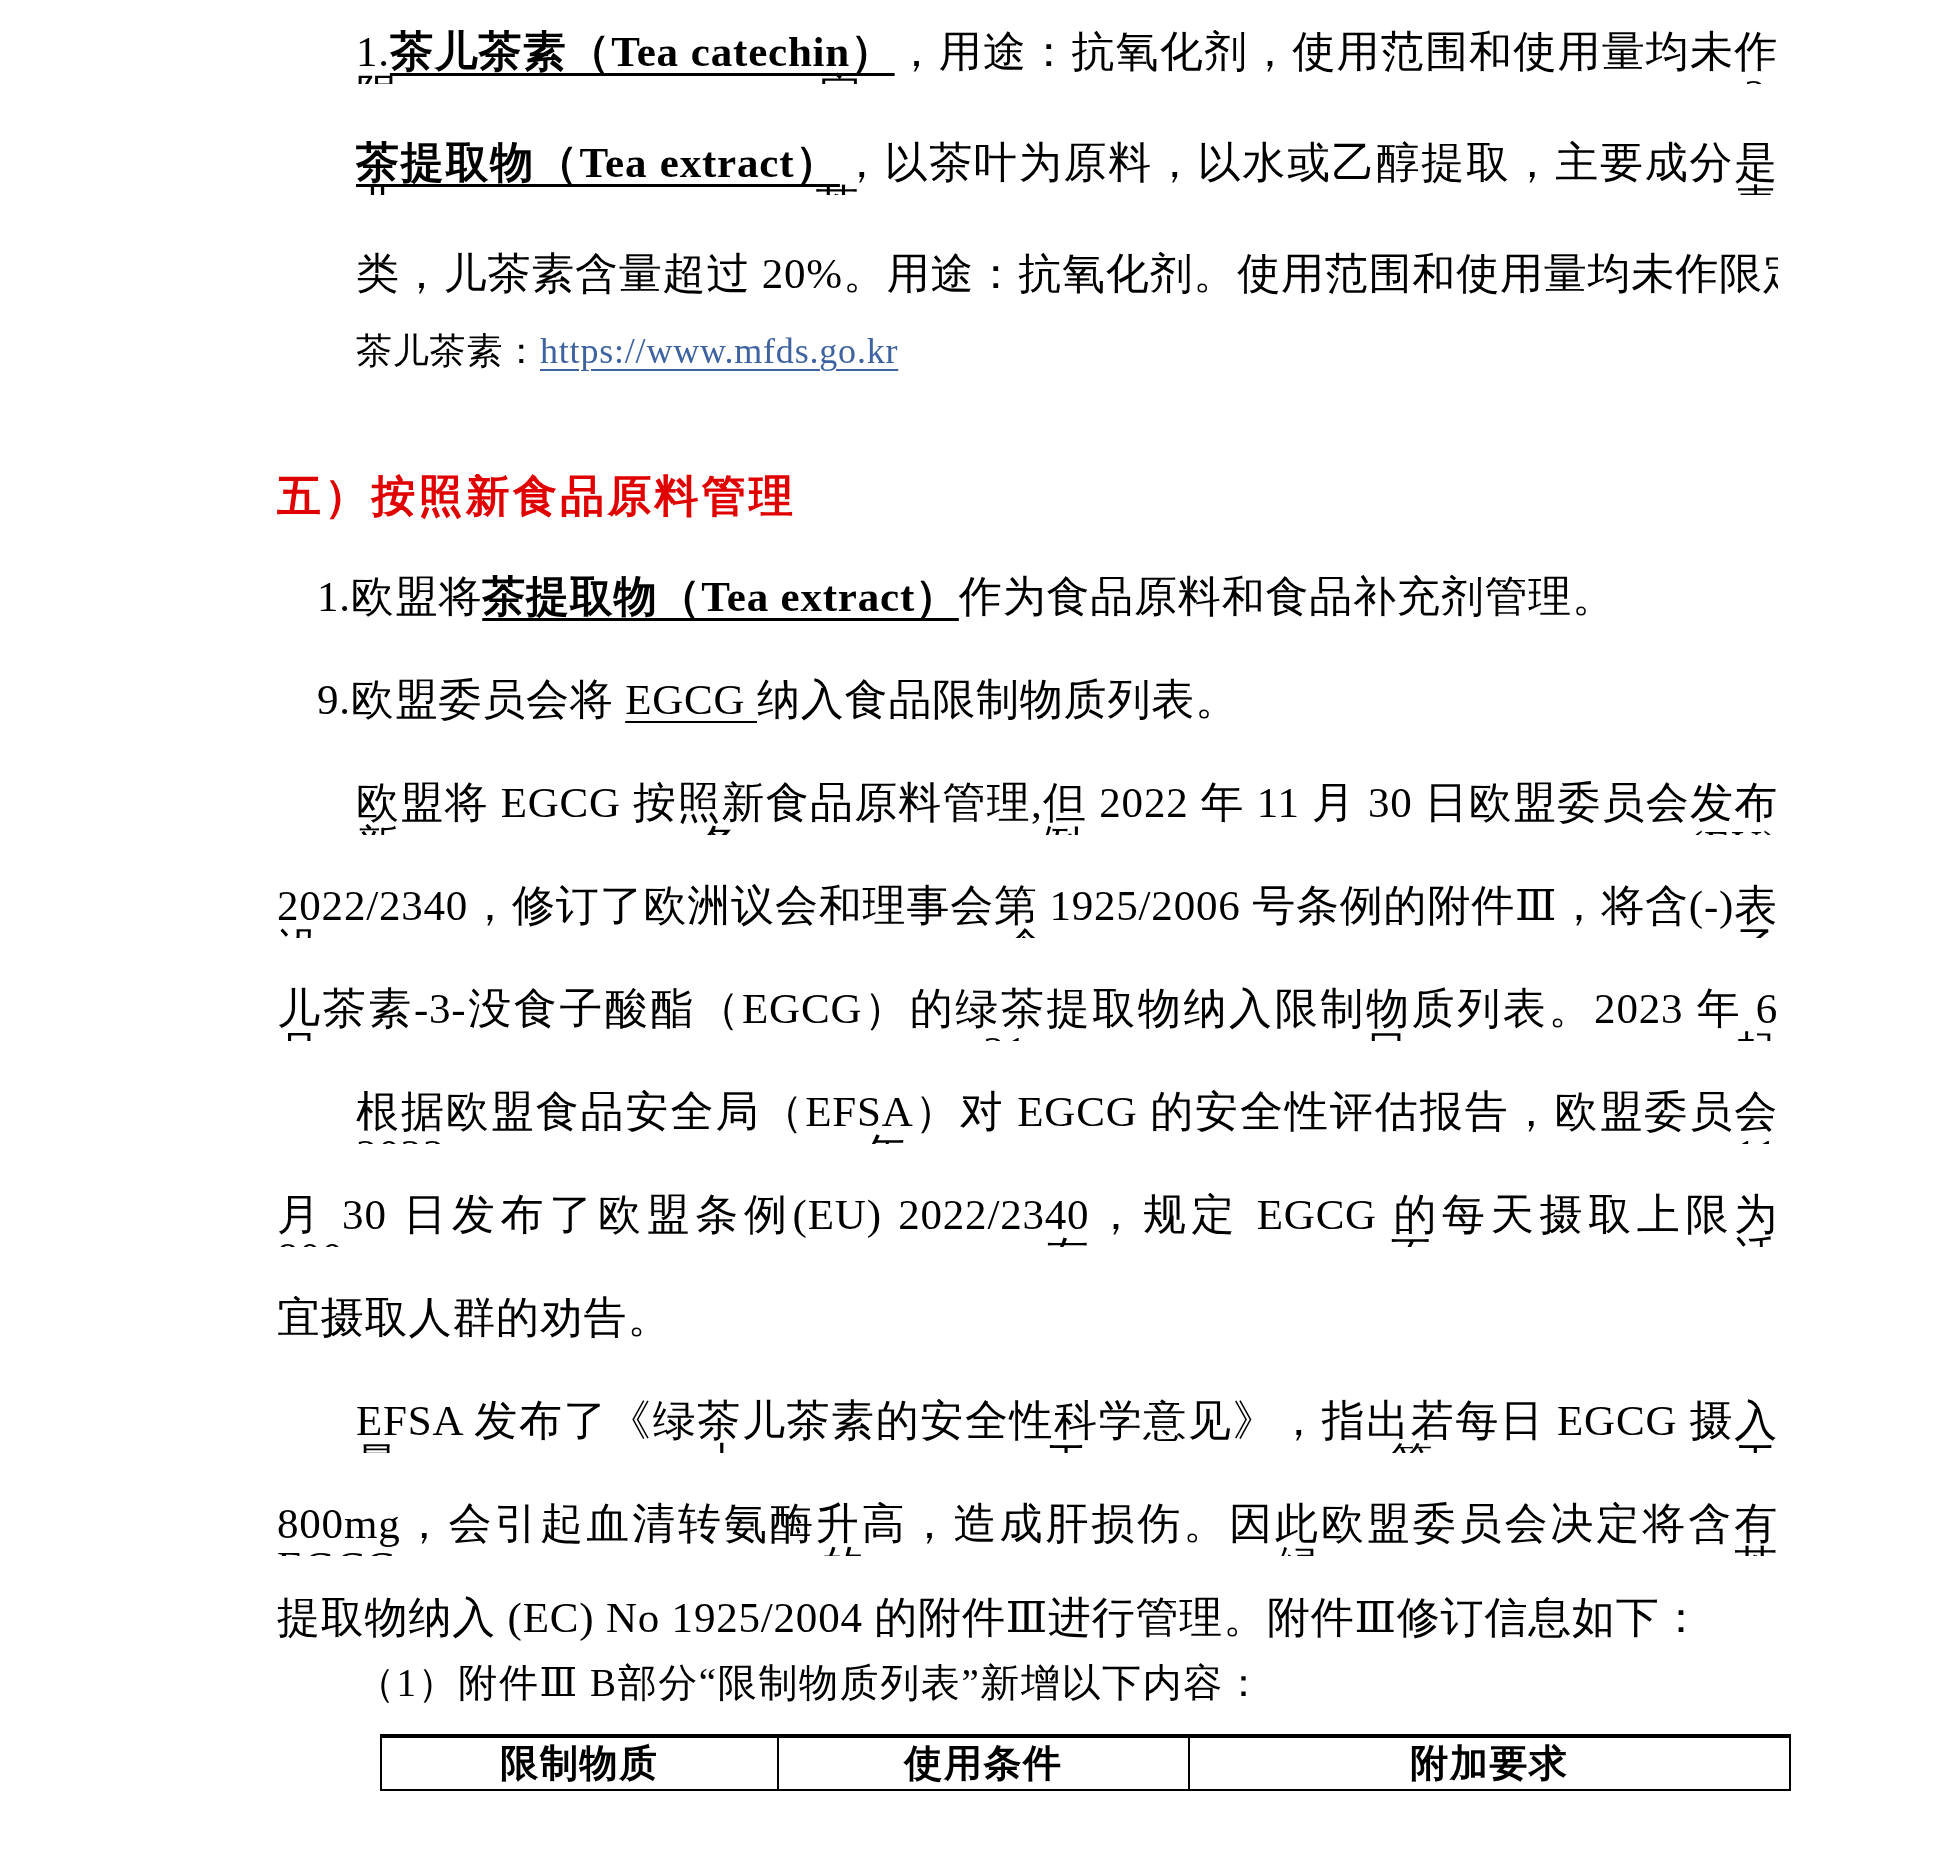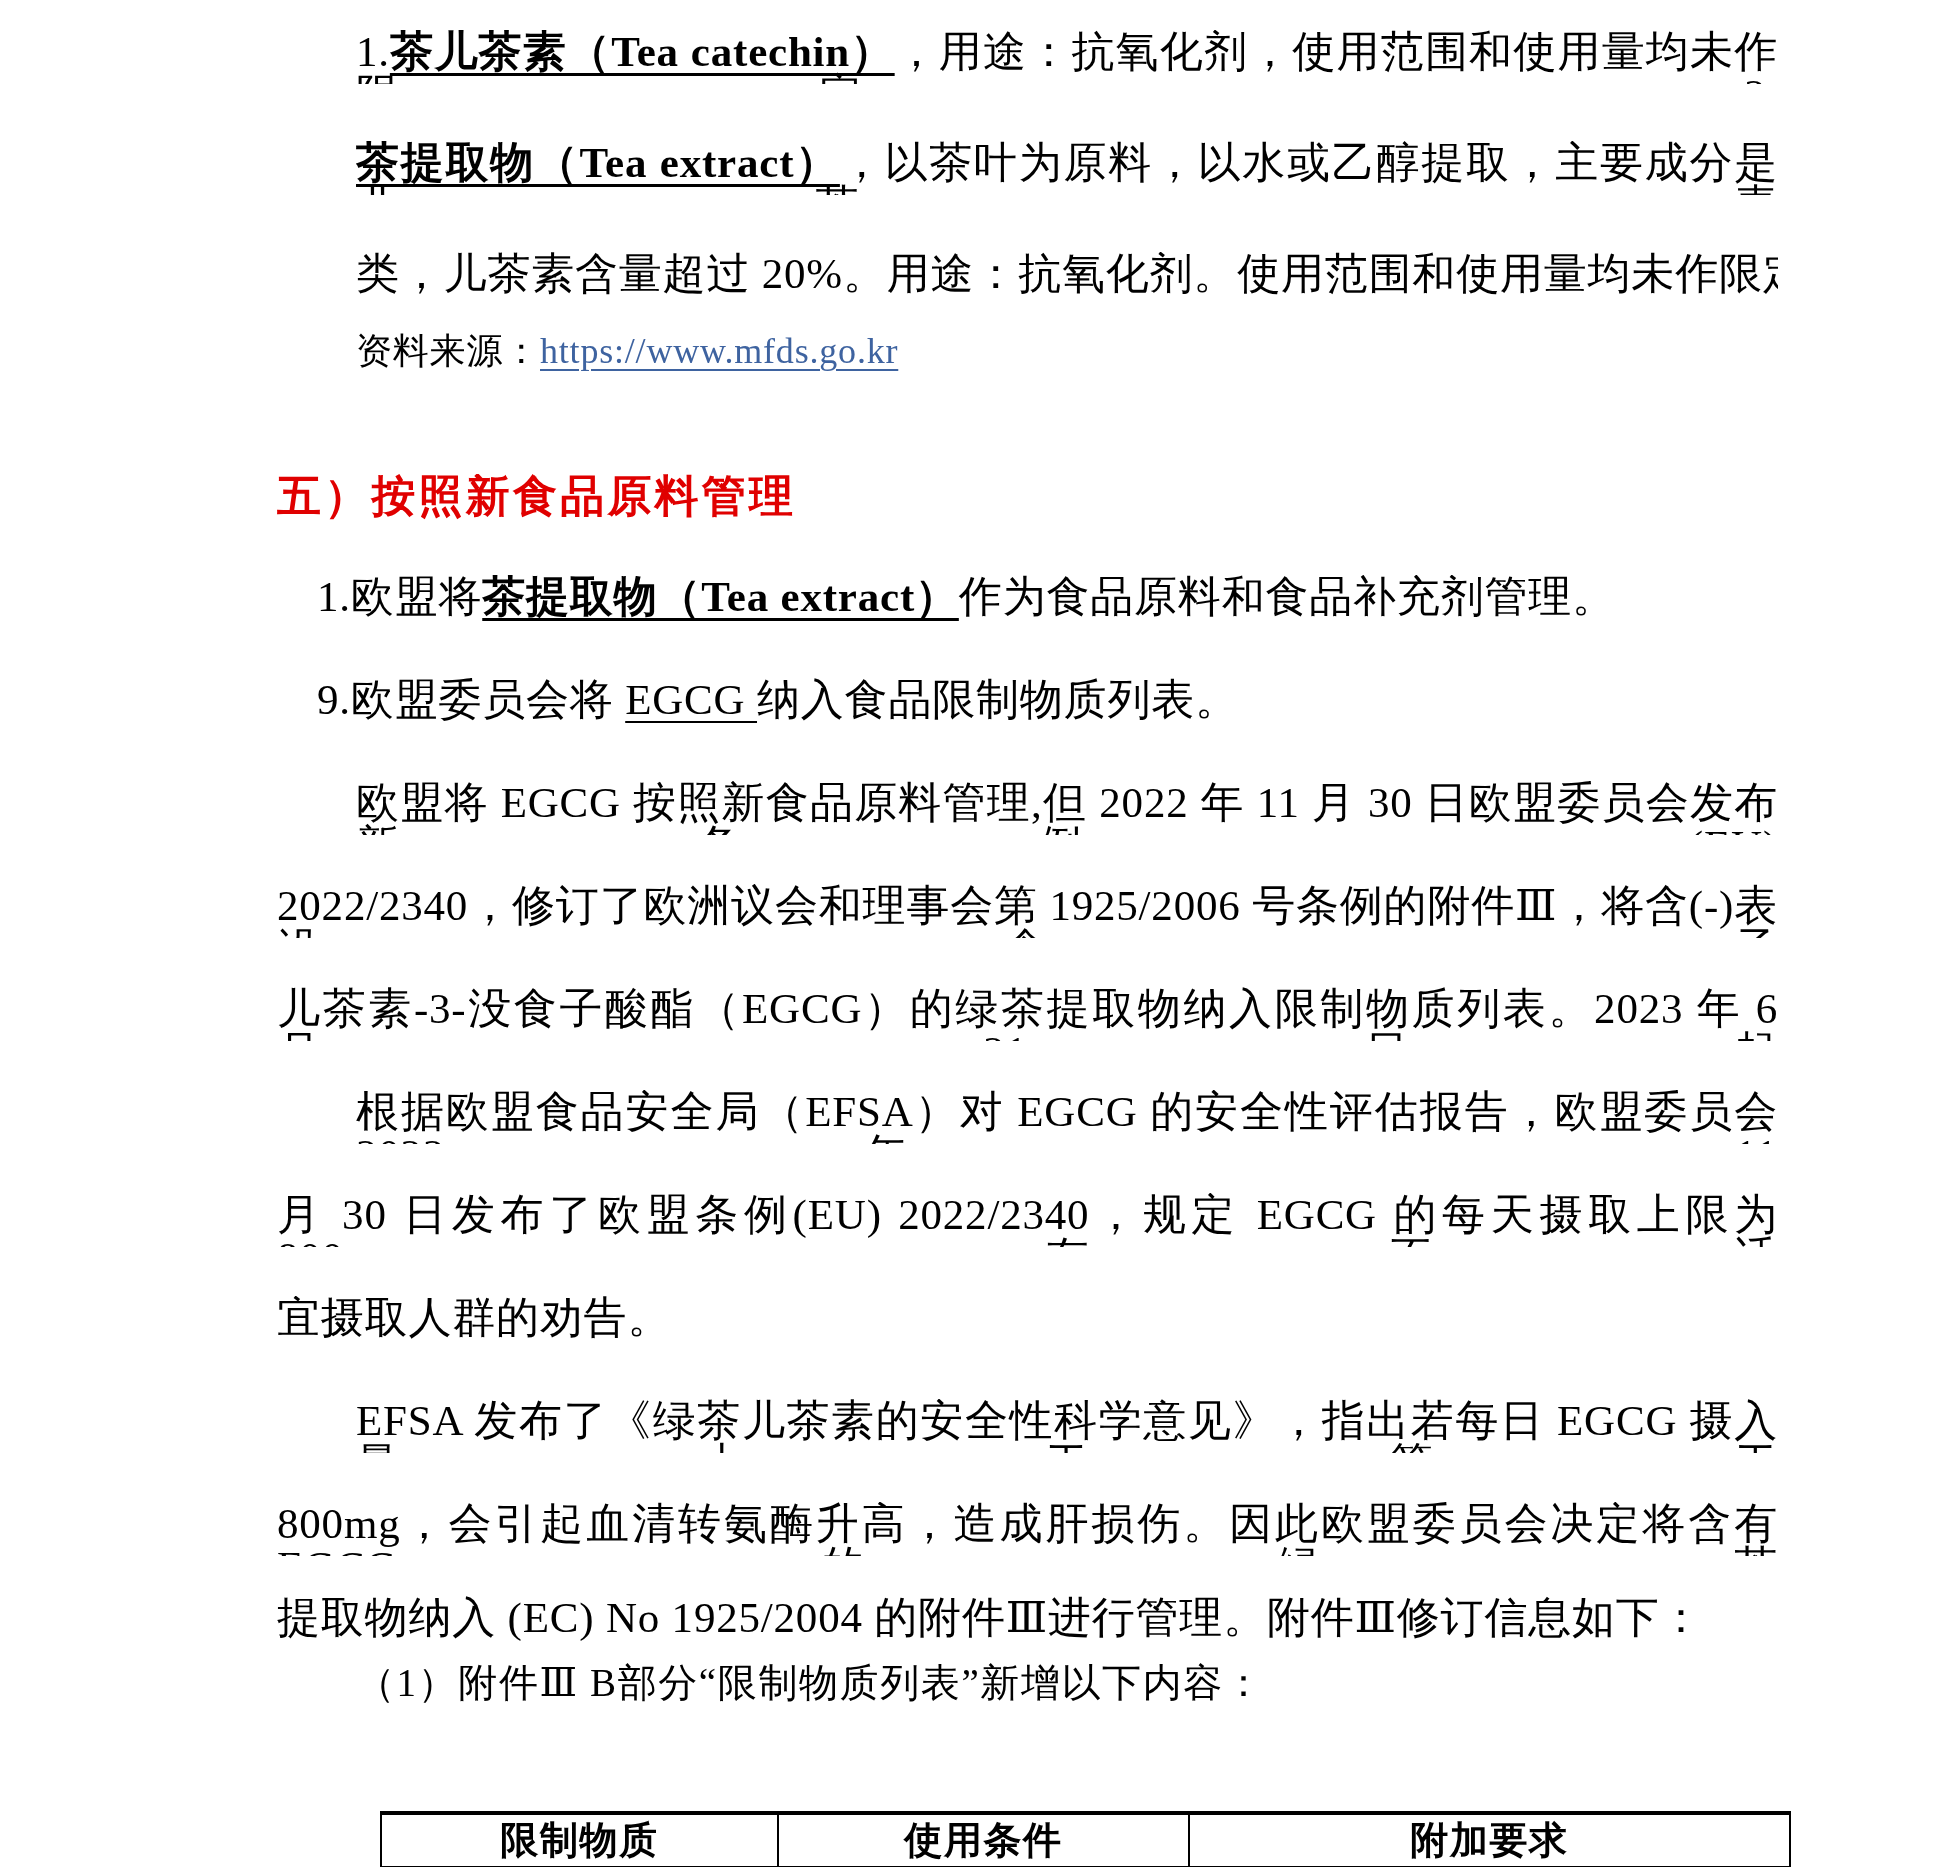--- a/index.html
+++ b/index.html
@@ -89,34 +89,34 @@
   .c2{width:411px;}
   .c3{flex:1;}
 </style>
 </head>
 <body data-name="document-page">
 
 <div id="doc" data-name="document-body">
     <div class="line ind-2 j" data-name="list1-line1"><span class="s-plain" data-name="list1-line1-text">1.</span><span class="s-bold-underline" data-name="list1-line1-text">茶儿茶素（Tea catechin）</span><span class="s-plain" data-name="list1-line1-text">，用途：抗氧化剂，使用范围和使用量均未作限定。2.</span></div>
     <div class="line ind-2 j" data-name="list1-line2"><span class="s-bold-underline" data-name="list1-line2-text">茶提取物（Tea extract）</span><span class="s-plain" data-name="list1-line2-text">，以茶叶为原料，以水或乙醇提取，主要成分是儿茶　素</span></div>
     <div class="line ind-2" data-name="list1-line3"><span class="s-plain" data-name="list1-line3-text">类，儿茶素含量超过 20%。用途：抗氧化剂。使用范围和使用量均未作限定。</span></div>
-    <div class="line ind-2 size-small" data-name="source-line"><span class="s-plain" data-name="source-line-text">资料来源：</span><a class="s-link" data-name="source-link" href="#">https://www.mfds.go.kr</a></div>
+    <div class="line ind-2 size-small" data-name="source-line"><span class="s-plain" data-name="source-line-text">茶儿茶素：</span><a class="s-link" data-name="source-link" href="#">https://www.mfds.go.kr</a></div>
     <div class="line ind-0 size-heading" data-name="section-heading"><span class="s-heading" data-name="section-heading-text">五）按照新食品原料管理</span></div>
     <div class="line ind-1" data-name="item1-line"><span class="s-plain" data-name="item1-line-text">1.欧盟将</span><span class="s-bold-underline" data-name="item1-line-text">茶提取物（Tea extract）</span><span class="s-plain" data-name="item1-line-text">作为食品原料和食品补充剂管理。</span></div>
     <div class="line ind-1" data-name="item2-line"><span class="s-plain" data-name="item2-line-text">9.欧盟委员会将 </span><span class="s-underline" data-name="item2-line-text">EGCG </span><span class="s-plain" data-name="item2-line-text">纳入食品限制物质列表。</span></div>
     <div class="line ind-2 j" data-name="para1-line1"><span class="s-plain" data-name="para1-line1-text">欧盟将 EGCG 按照新食品原料管理,但 2022 年 11 月 30 日欧盟委员会发布新条例 (EU)</span></div>
     <div class="line ind-0 j" data-name="para1-line2"><span class="s-plain" data-name="para1-line2-text">2022/2340，修订了欧洲议会和理事会第 1925/2006 号条例的附件Ⅲ，将含(-)表没食子</span></div>
     <div class="line ind-0 j" data-name="para1-line3"><span class="s-plain" data-name="para1-line3-text">儿茶素-3-没食子酸酯（EGCG）的绿茶提取物纳入限制物质列表。2023 年 6 月 21 日起</span></div>
     <div class="line ind-2 j" data-name="para2-line1"><span class="s-plain" data-name="para2-line1-text">根据欧盟食品安全局（EFSA）对 EGCG 的安全性评估报告，欧盟委员会 2022 年 11</span></div>
     <div class="line ind-0 j" data-name="para2-line2"><span class="s-plain" data-name="para2-line2-text">月 30 日发布了欧盟条例(EU) 2022/2340，规定 EGCG 的每天摄取上限为 800mg。有不适</span></div>
     <div class="line ind-0" data-name="para2-line3"><span class="s-plain" data-name="para2-line3-text">宜摄取人群的劝告。</span></div>
     <div class="line ind-2 j" data-name="para3-line1"><span class="s-plain" data-name="para3-line1-text">EFSA 发布了《绿茶儿茶素的安全性科学意见》，指出若每日 EGCG 摄入量大于等于</span></div>
     <div class="line ind-0 j" data-name="para3-line2"><span class="s-plain" data-name="para3-line2-text">800mg，会引起血清转氨酶升高，造成肝损伤。因此欧盟委员会决定将含有 EGCG 的绿茶</span></div>
     <div class="line ind-0" data-name="para3-line3"><span class="s-plain" data-name="para3-line3-text">提取物纳入 (EC) No 1925/2004 的附件Ⅲ进行管理。附件Ⅲ修订信息如下：</span></div>
     <div class="line ind-2 size-subhead" data-name="annex-note-line"><span class="s-bold" data-name="annex-note-line-text">（1）附件Ⅲ B部分“限制物质列表”新增以下内容：</span></div>
   </div>
 
-<div class="tbl" id="annex-table" data-name="restricted-substances-table" style="position:absolute;left:277px;top:1811px;">
+<div class="tbl" id="annex-table" data-name="restricted-substances-table" style="position:absolute;left:277px;top:1734px;">
   <div class="tbl-cell c1" data-name="table-header-restricted-substance">限制物质</div>
   <div class="tbl-cell c2" data-name="table-header-conditions-of-use">使用条件</div>
   <div class="tbl-cell c3" data-name="table-header-additional-requirements">附加要求</div>
 </div>
 
 
 </body></html>

